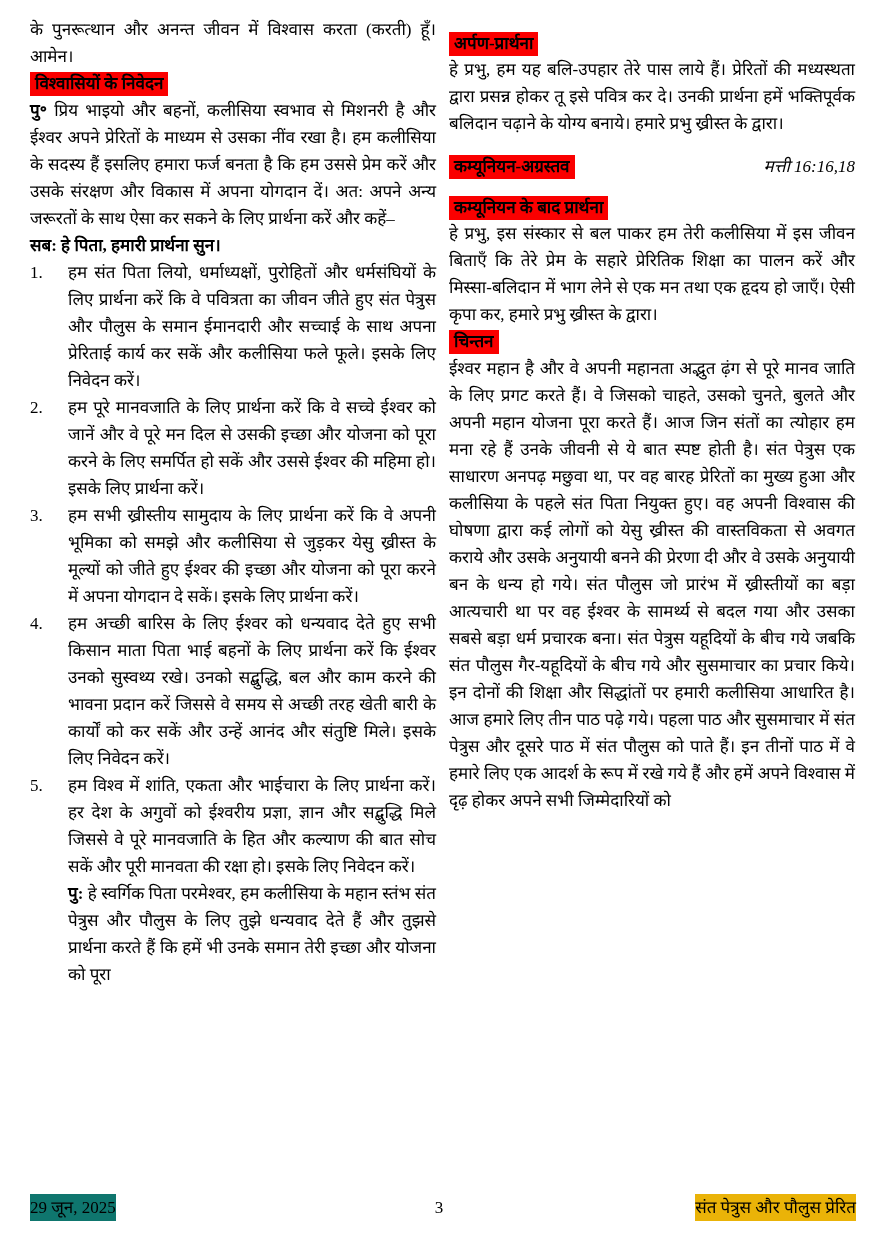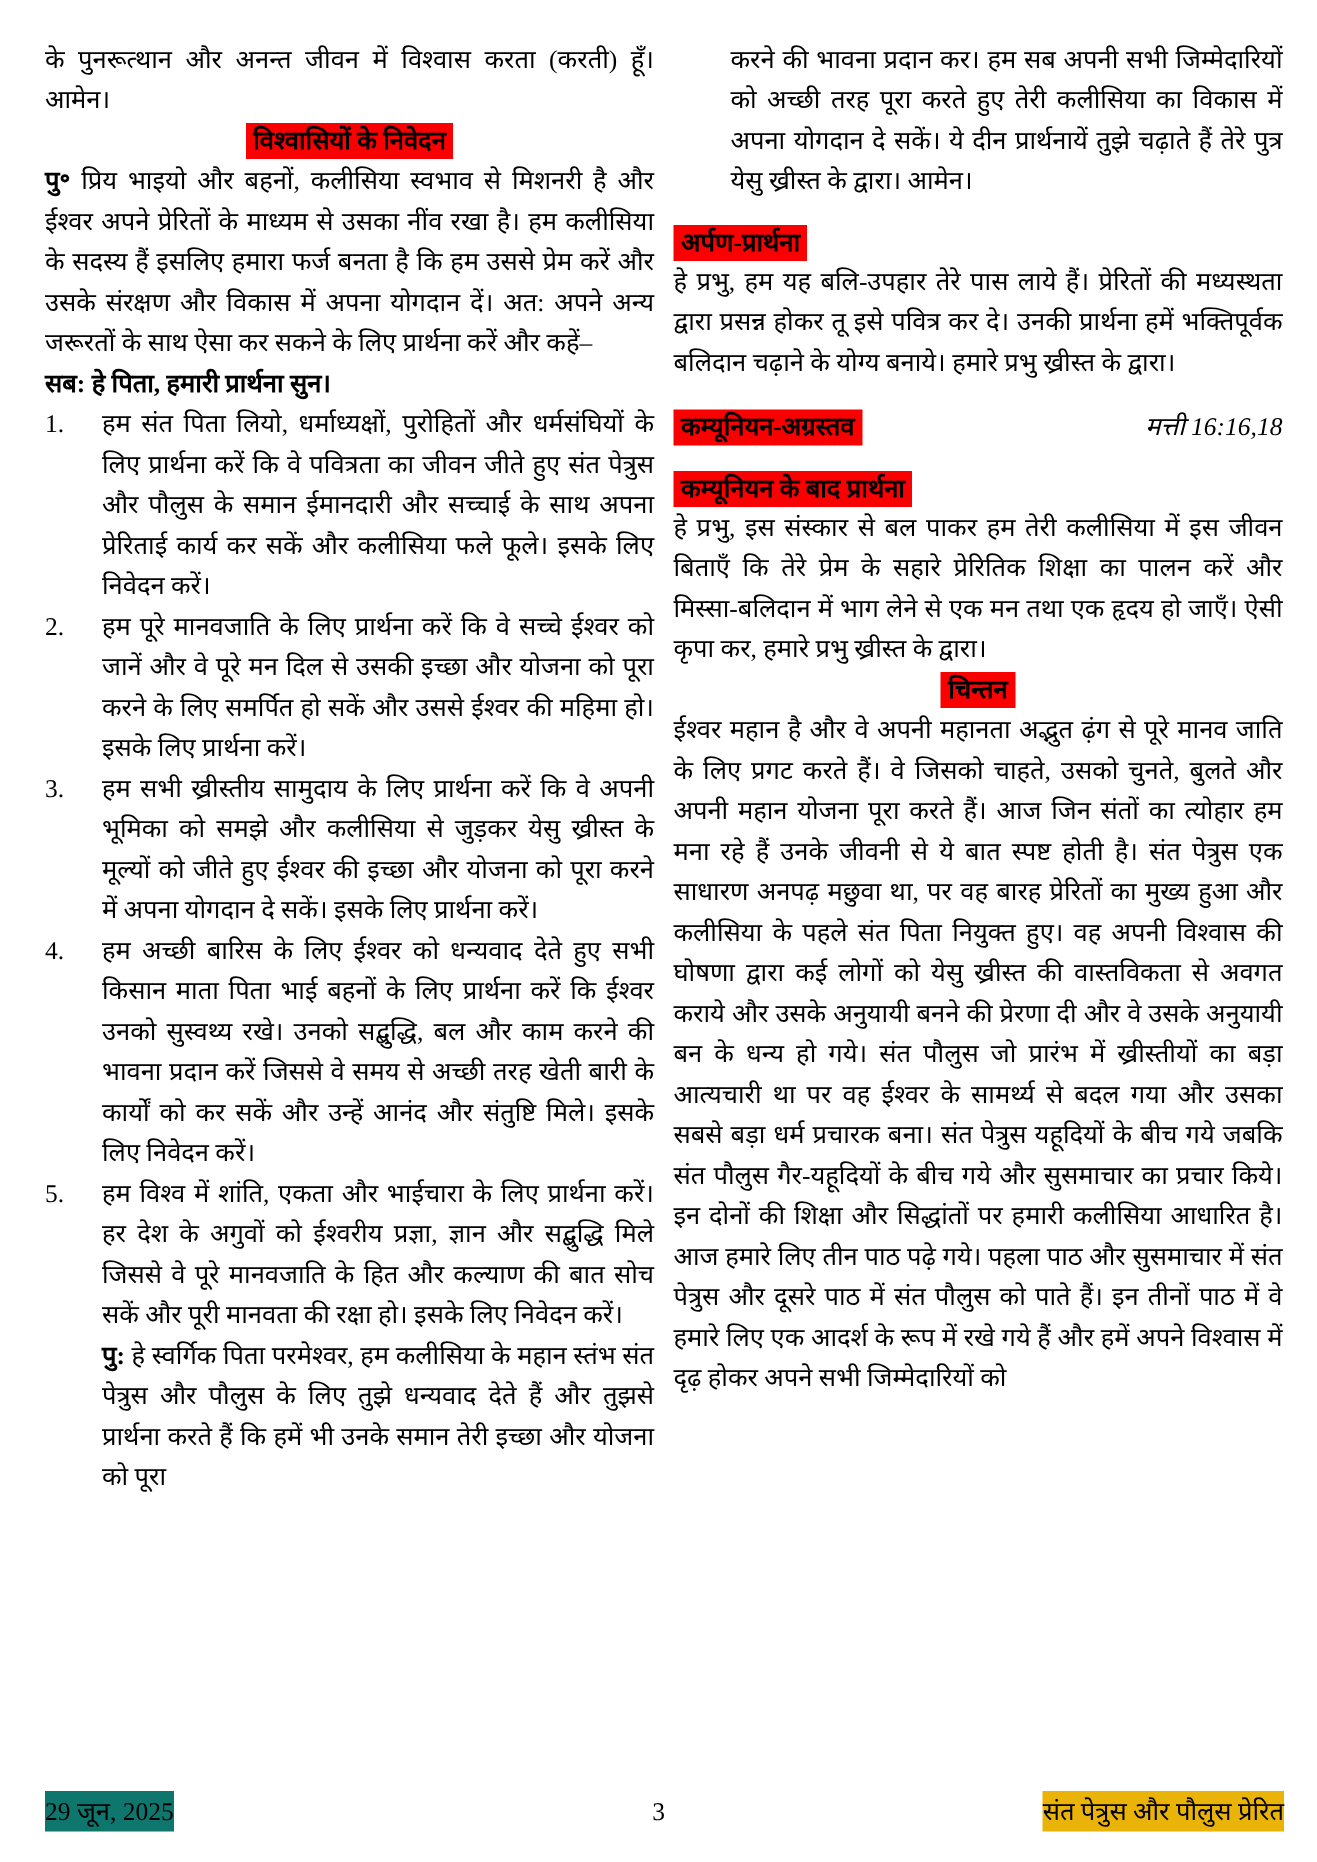--- a/index.html
+++ b/index.html
@@ -10,24 +10,24 @@
     background:#ffffff;
     color:#000000;
     font-family:"Liberation Serif","DejaVu Serif",serif;
     font-size:17px;
     line-height:27px;
     overflow:hidden;
   }
   .columns {
     display:flex;
     gap:13px;
-    padding:26px 22px 0 30px;
+    padding:16px 22px 0 30px;
   }
   .col { width:406px; text-align:justify; }
-  .center { text-align:center; }
+  .center { }
   .red-heading {
     display:inline-block;
     background:#fa0000;
     color:#000000;
     font-weight:bold;
     padding:0 5px;
     line-height:24px;
   }
   .heading-row {
     display:flex;
@@ -99,21 +99,20 @@
       </div>
       <div class="petition">
         <span class="num">5.</span>
         <span class="ptext">हम विश्व में शांति, एकता और भाईचारा के लिए प्रार्थना करें। हर देश के अगुवों को ईश्वरीय प्रज्ञा, ज्ञान और सद्बुद्धि मिले जिससे वे पूरे मानवजाति के हित और कल्याण की बात सोच सकें और पूरी मानवता की रक्षा हो। इसके लिए निवेदन करें।</span>
       </div>
 
       <div class="indent-block"><span class="bold">पु:</span> <span>हे स्वर्गिक पिता परमेश्वर, हम कलीसिया के महान स्तंभ संत पेत्रुस और पौलुस के लिए तुझे धन्यवाद देते हैं और तुझसे प्रार्थना करते हैं कि हमें भी उनके समान तेरी इच्छा और योजना को पूरा</span></div>
     </div>
 
     <div class="col">
-      <div class="indent-block">करने की भावना प्रदान कर। हम सब अपनी सभी जिम्मेदारियों को अच्छी तरह पूरा करते हुए तेरी कलीसिया का विकास में अपना योगदान दे सकें। ये दीन प्रार्थनायें तुझे चढ़ाते हैं तेरे पुत्र येसु ख्रीस्त के द्वारा। आमेन।</div>
 
       <div class="heading-row">
         <span class="red-heading">अर्पण-प्रार्थना</span>
       </div>
       <div>हे प्रभु, हम यह बलि-उपहार तेरे पास लाये हैं। प्रेरितों की मध्यस्थता द्वारा प्रसन्न होकर तू इसे पवित्र कर दे। उनकी प्रार्थना हमें भक्तिपूर्वक बलिदान चढ़ाने के योग्य बनाये।  हमारे प्रभु ख्रीस्त के द्वारा।</div>
 
       <div class="heading-row">
         <span class="red-heading">कम्यूनियन-अग्रस्तव</span>
         <span class="scripture-ref">मत्ती 16:16,18</span>
       </div>

